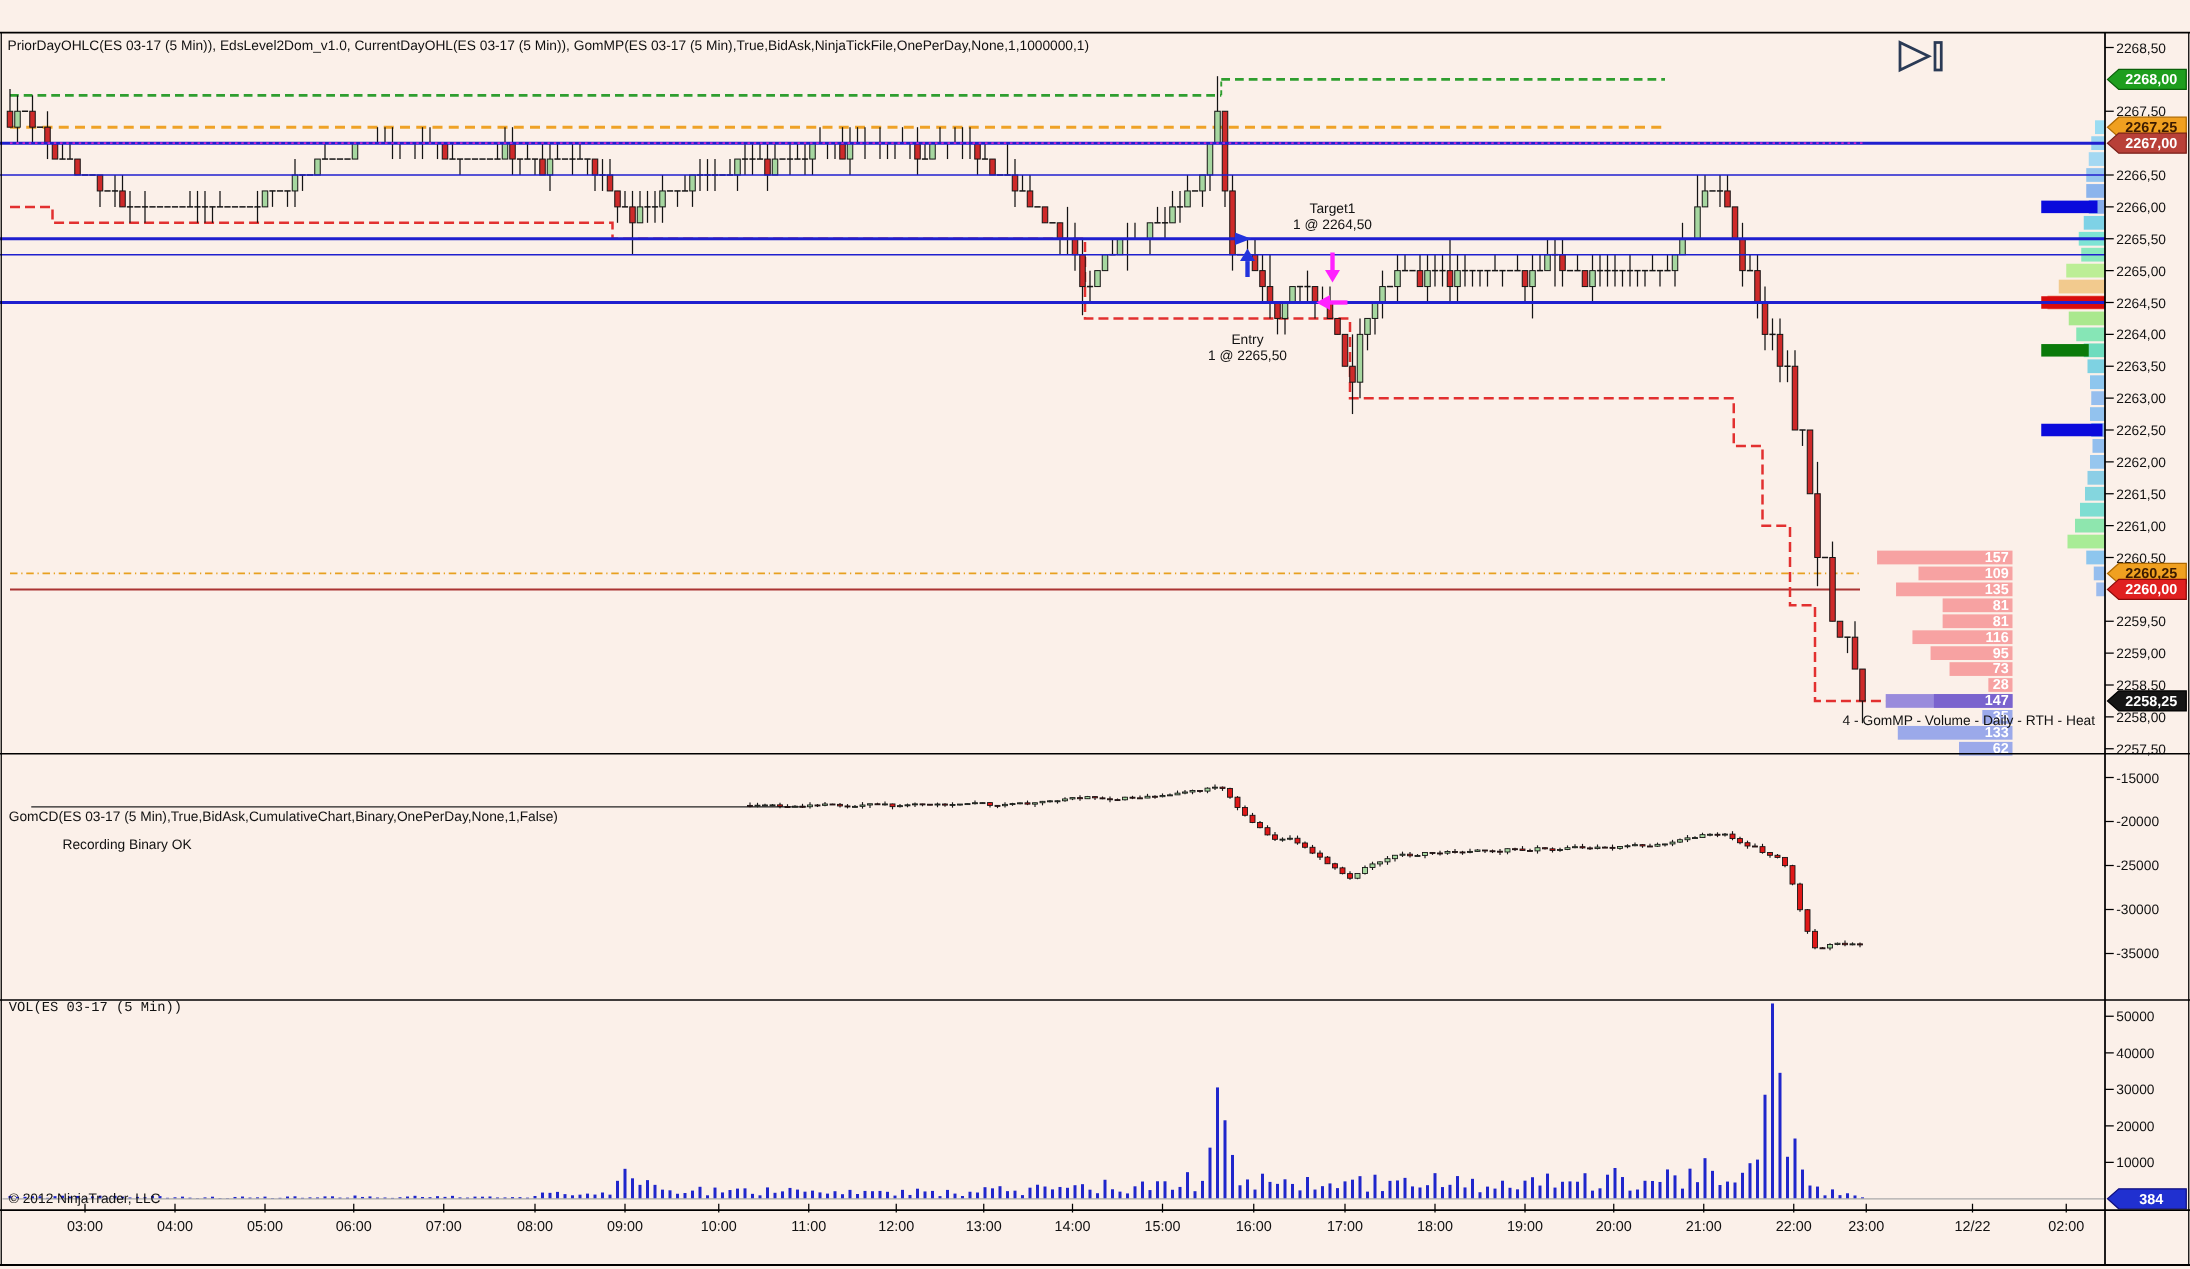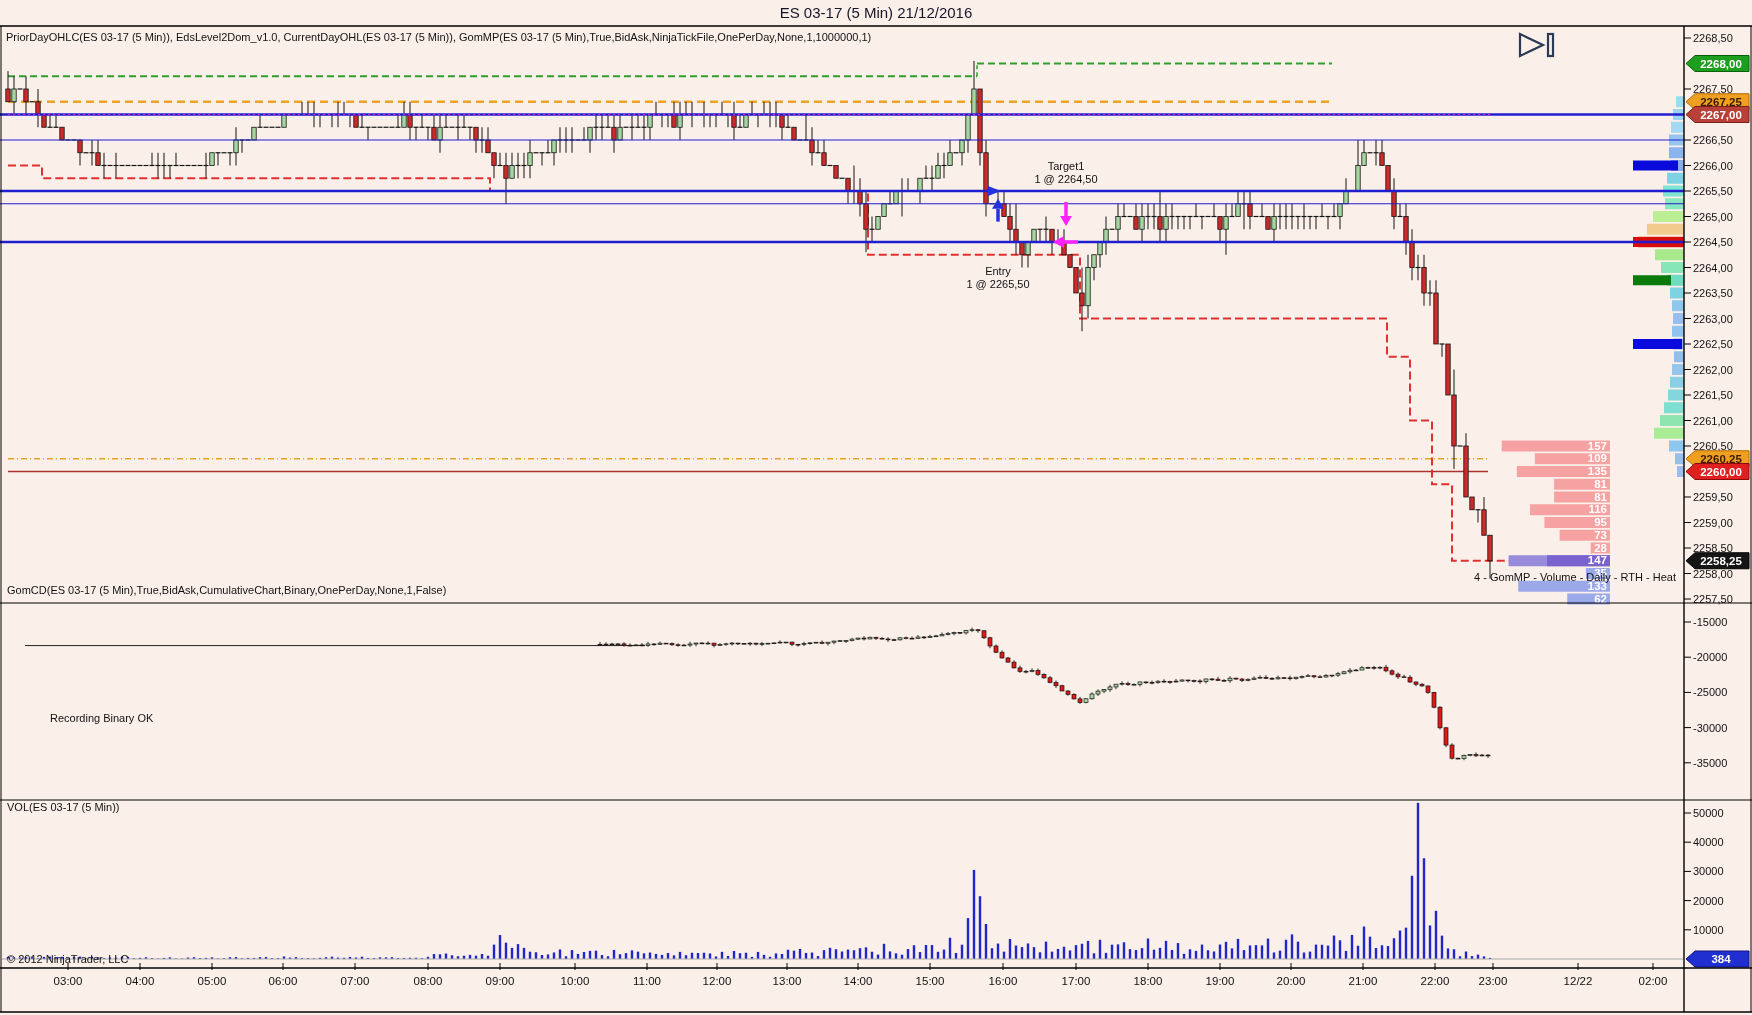--- a/index.html
+++ b/index.html
@@ -2,23 +2,23 @@
 <html><head>
 <meta charset="utf-8">
 <style>
   html,body{margin:0;padding:0;background:#FBF0E9;}
   #app{position:relative;width:1752px;height:1015px;background:#FBF0E9;overflow:hidden;
        font-family:"Liberation Sans",sans-serif;}
   #chart{position:absolute;top:0;left:0;}
   .lbl{position:absolute;font-size:11px;color:#111;white-space:nowrap;}
   #title{position:absolute;top:4px;left:0;width:100%;text-align:center;font-size:15px;color:#15152a;}
   #mainLbl{left:6px;top:31px;}
-  #gomcdLbl{left:7px;top:584px;}
-  #recStatus{left:6px;top:712px;padding-left:44px;}
-  #volLbl{left:7px;top:801px;}
+  #gomcdLbl{left:7px;top:648px;}
+  #recStatus{left:6px;top:670px;padding-left:44px;}
+  #volLbl{left:7px;top:801px;font-family:Liberation Mono, monospace;}
   #copyright{left:7px;top:953px;}
   #profileCaption{right:76px;top:571px;}
   svg text{font-family:"Liberation Sans",sans-serif;}
 </style>
 </head>
 <body>
 
 <div id="app">
   <svg id="chart" width="1752" height="1015">
       <g>
@@ -1296,20 +1296,19 @@
         <line x1="0" y1="26" x2="1752" y2="26" stroke="#000" stroke-width="1.4"></line>
         <line x1="0" y1="603" x2="1752" y2="603" stroke="#000" stroke-width="1.2"></line>
         <line x1="0" y1="800" x2="1752" y2="800" stroke="#000" stroke-width="1.2"></line>
         <line x1="0" y1="968" x2="1752" y2="968" stroke="#000" stroke-width="1.4"></line>
         <line x1="0" y1="1012" x2="1752" y2="1012" stroke="#000" stroke-width="1.6"></line>
         <line x1="1684" y1="26" x2="1684" y2="1012" stroke="#000" stroke-width="1.4"></line>
         <line x1="1" y1="26" x2="1" y2="1012" stroke="#000" stroke-width="1"></line>
         <line x1="1751" y1="26" x2="1751" y2="1012" stroke="#000" stroke-width="1"></line>
       </g>
     </svg>
-  <div id="title" class="lbl">ES 03-17 (5 Min)  21/12/2016</div>
   <div id="mainLbl" class="lbl">PriorDayOHLC(ES 03-17 (5 Min)), EdsLevel2Dom_v1.0, CurrentDayOHL(ES 03-17 (5 Min)), GomMP(ES 03-17 (5 Min),True,BidAsk,NinjaTickFile,OnePerDay,None,1,1000000,1)</div>
   <div id="gomcdLbl" class="lbl">GomCD(ES 03-17 (5 Min),True,BidAsk,CumulativeChart,Binary,OnePerDay,None,1,False)</div>
   <div id="recStatus" class="lbl">Recording Binary OK</div>
   <div id="volLbl" class="lbl">VOL(ES 03-17 (5 Min))</div>
   <div id="copyright" class="lbl">© 2012 NinjaTrader, LLC</div>
   <div id="profileCaption" class="lbl">4 - GomMP - Volume - Daily - RTH - Heat</div>
 </div>
 
 </body></html>

